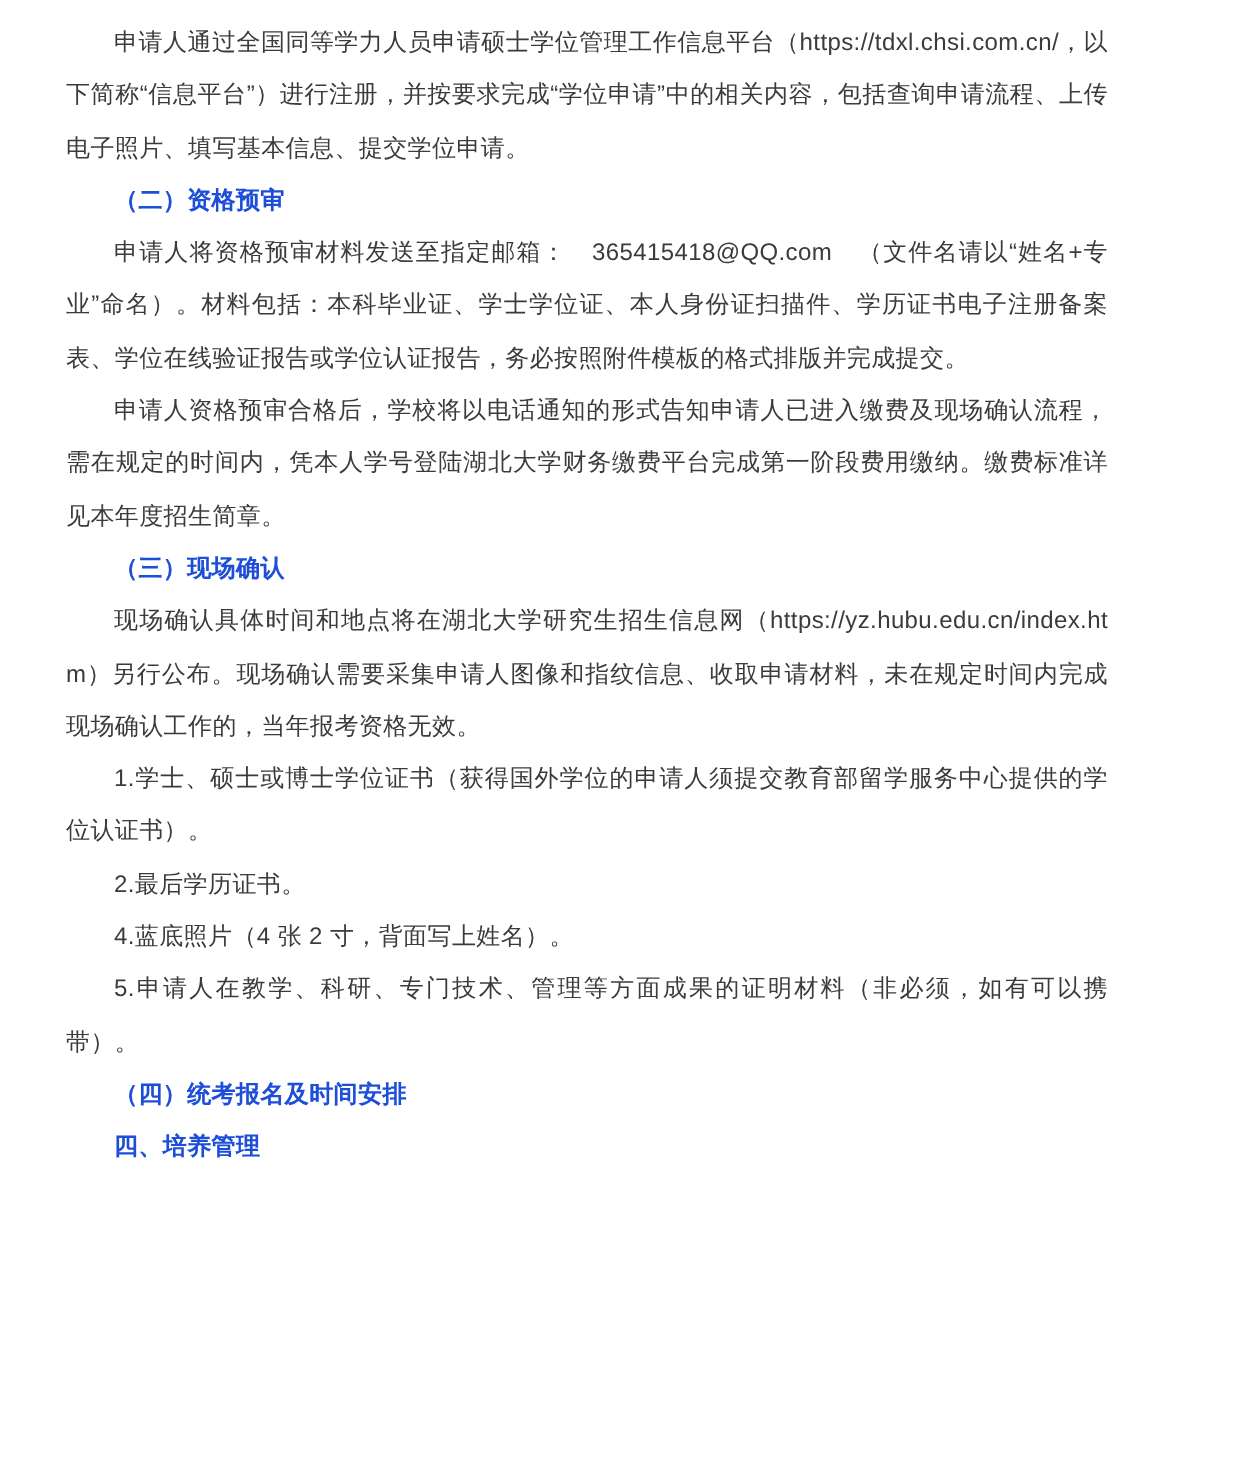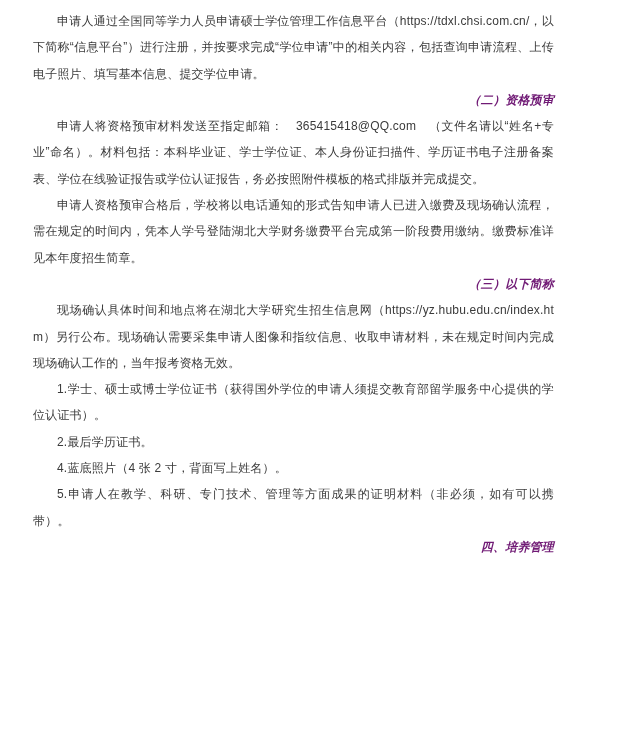--- a/index.html
+++ b/index.html
@@ -25,35 +25,35 @@
     font-size: 12px;
     line-height: 26.3px;
     color: #3b3b3b;
     text-align: justify;
     text-indent: 24px;
     word-break: break-all;
     letter-spacing: 0.2px;
   }
   .doc-block.heading {
     font-weight: bold;
-    color: #701a75;
-    text-align: right;
-    font-style: italic;
+    color: #1d4ed8;
+    text-align: left;
   }
 </style>
 </head>
 <body>
 
 <div class="page">
   <div id="doc-body">
       <p class="doc-block">申请人通过全国同等学力人员申请硕士学位管理工作信息平台（https://tdxl.chsi.com.cn/，以下简称“信息平台”）进行注册，并按要求完成“学位申请”中的相关内容，包括查询申请流程、上传电子照片、填写基本信息、提交学位申请。</p>
       <p class="doc-block heading">（二）资格预审</p>
       <p class="doc-block">申请人将资格预审材料发送至指定邮箱：　365415418@QQ.com　（文件名请以“姓名+专业”命名）。材料包括：本科毕业证、学士学位证、本人身份证扫描件、学历证书电子注册备案表、学位在线验证报告或学位认证报告，务必按照附件模板的格式排版并完成提交。</p>
       <p class="doc-block">申请人资格预审合格后，学校将以电话通知的形式告知申请人已进入缴费及现场确认流程，需在规定的时间内，凭本人学号登陆湖北大学财务缴费平台完成第一阶段费用缴纳。缴费标准详见本年度招生简章。</p>
-      <p class="doc-block heading">（三）以下简称</p>
+      <p class="doc-block heading">（三）现场确认</p>
       <p class="doc-block">现场确认具体时间和地点将在湖北大学研究生招生信息网（https://yz.hubu.edu.cn/index.htm）另行公布。现场确认需要采集申请人图像和指纹信息、收取申请材料，未在规定时间内完成现场确认工作的，当年报考资格无效。</p>
       <p class="doc-block">1.学士、硕士或博士学位证书（获得国外学位的申请人须提交教育部留学服务中心提供的学位认证书）。</p>
       <p class="doc-block">2.最后学历证书。</p>
       <p class="doc-block">4.蓝底照片（4 张 2 寸，背面写上姓名）。</p>
       <p class="doc-block">5.申请人在教学、科研、专门技术、管理等方面成果的证明材料（非必须，如有可以携带）。</p>
+      <p class="doc-block heading">（四）统考报名及时间安排</p>
       <p class="doc-block heading">四、培养管理</p>
     </div>
 </div>
 
 </body></html>

